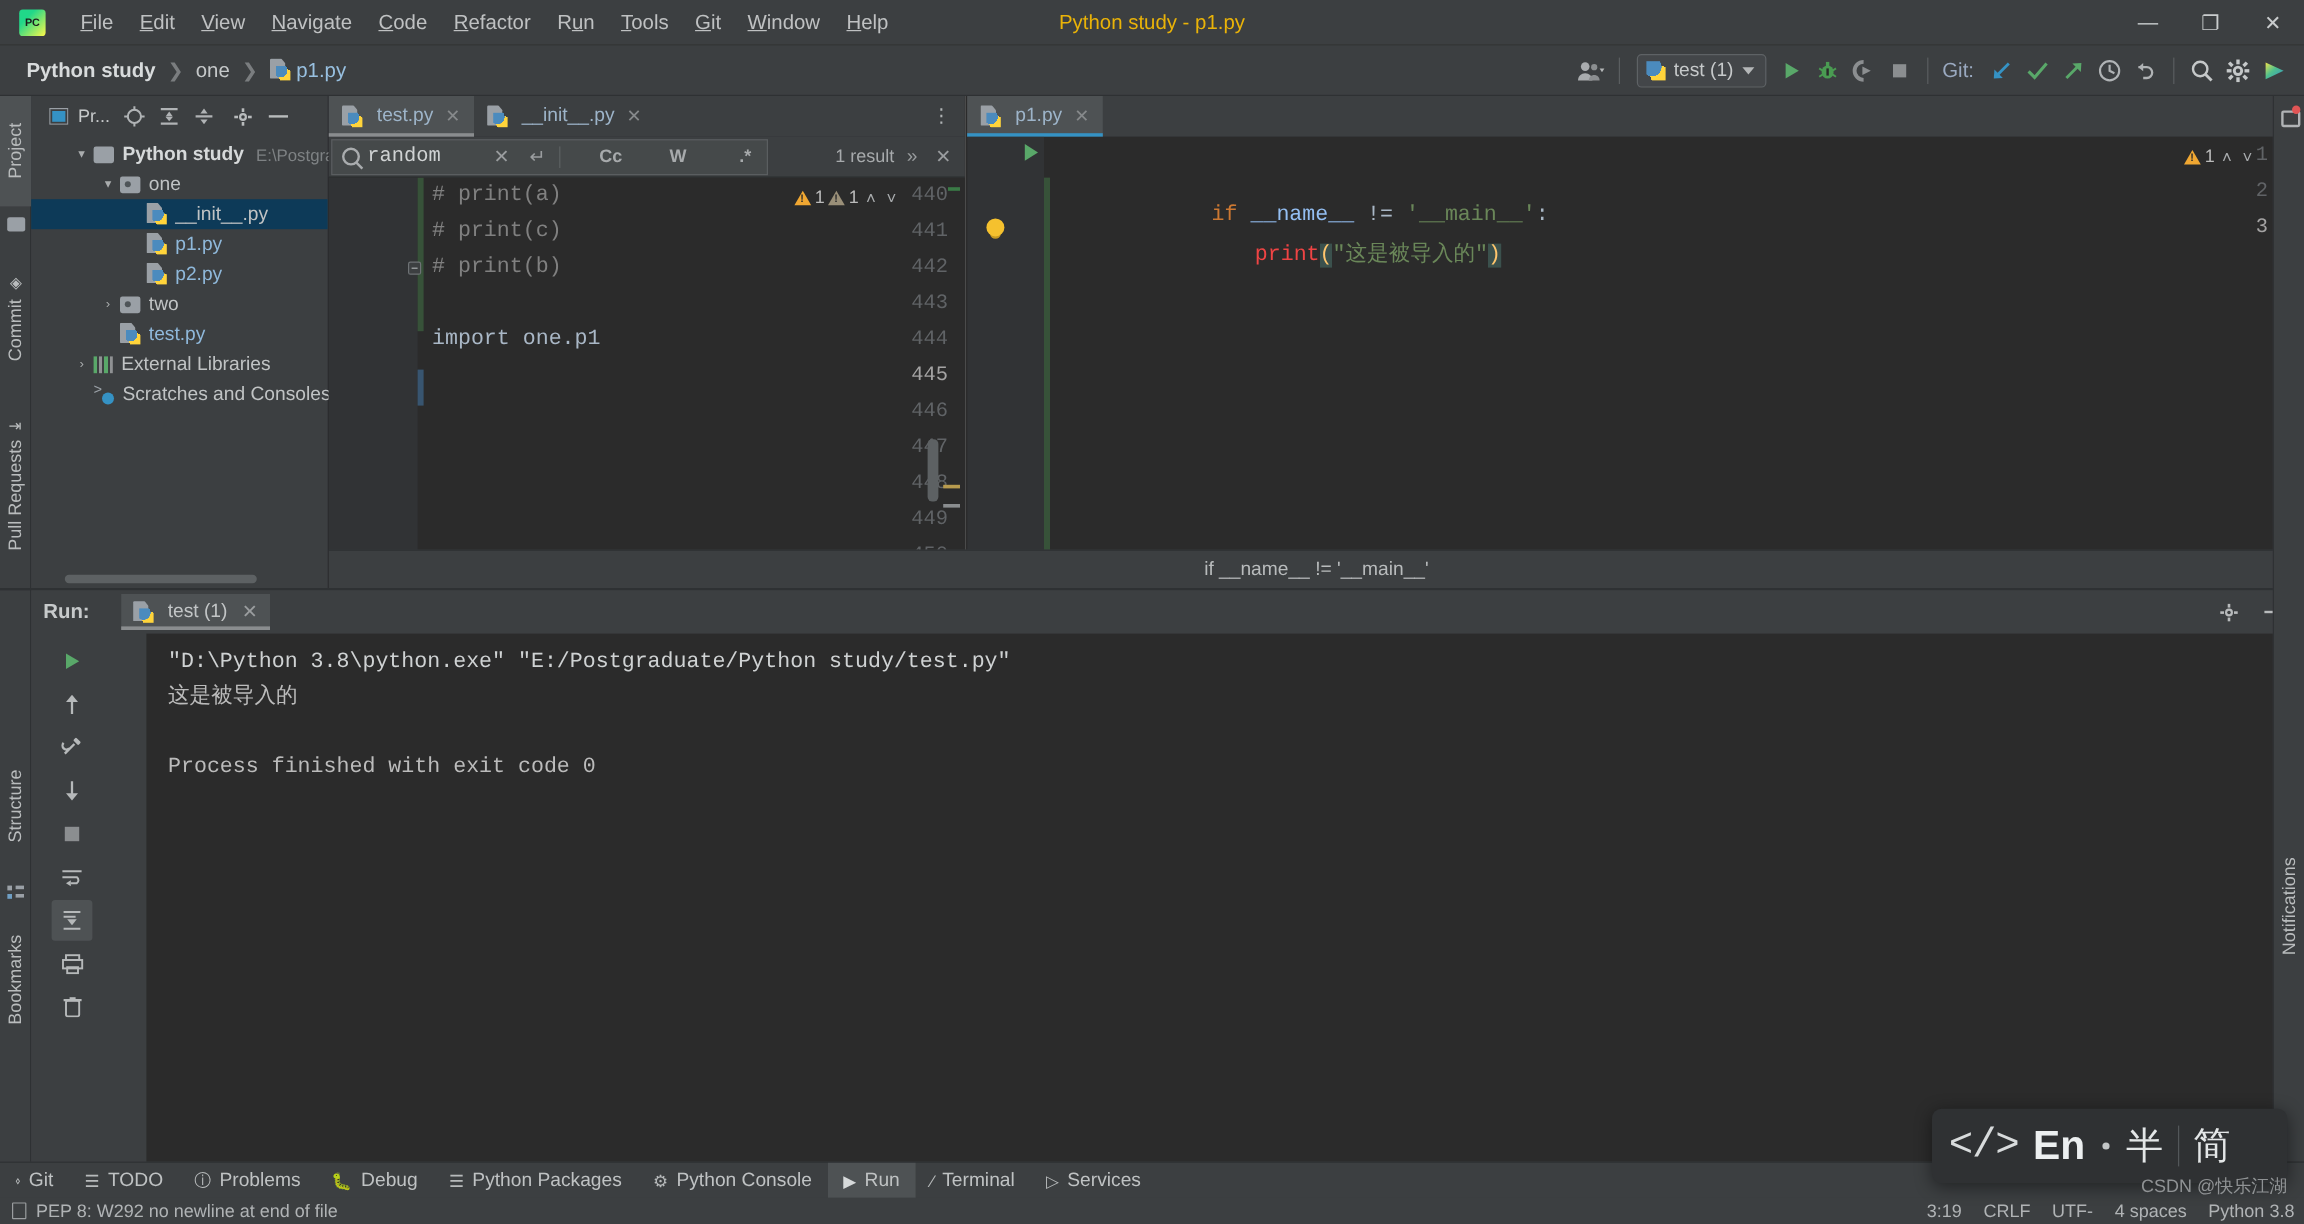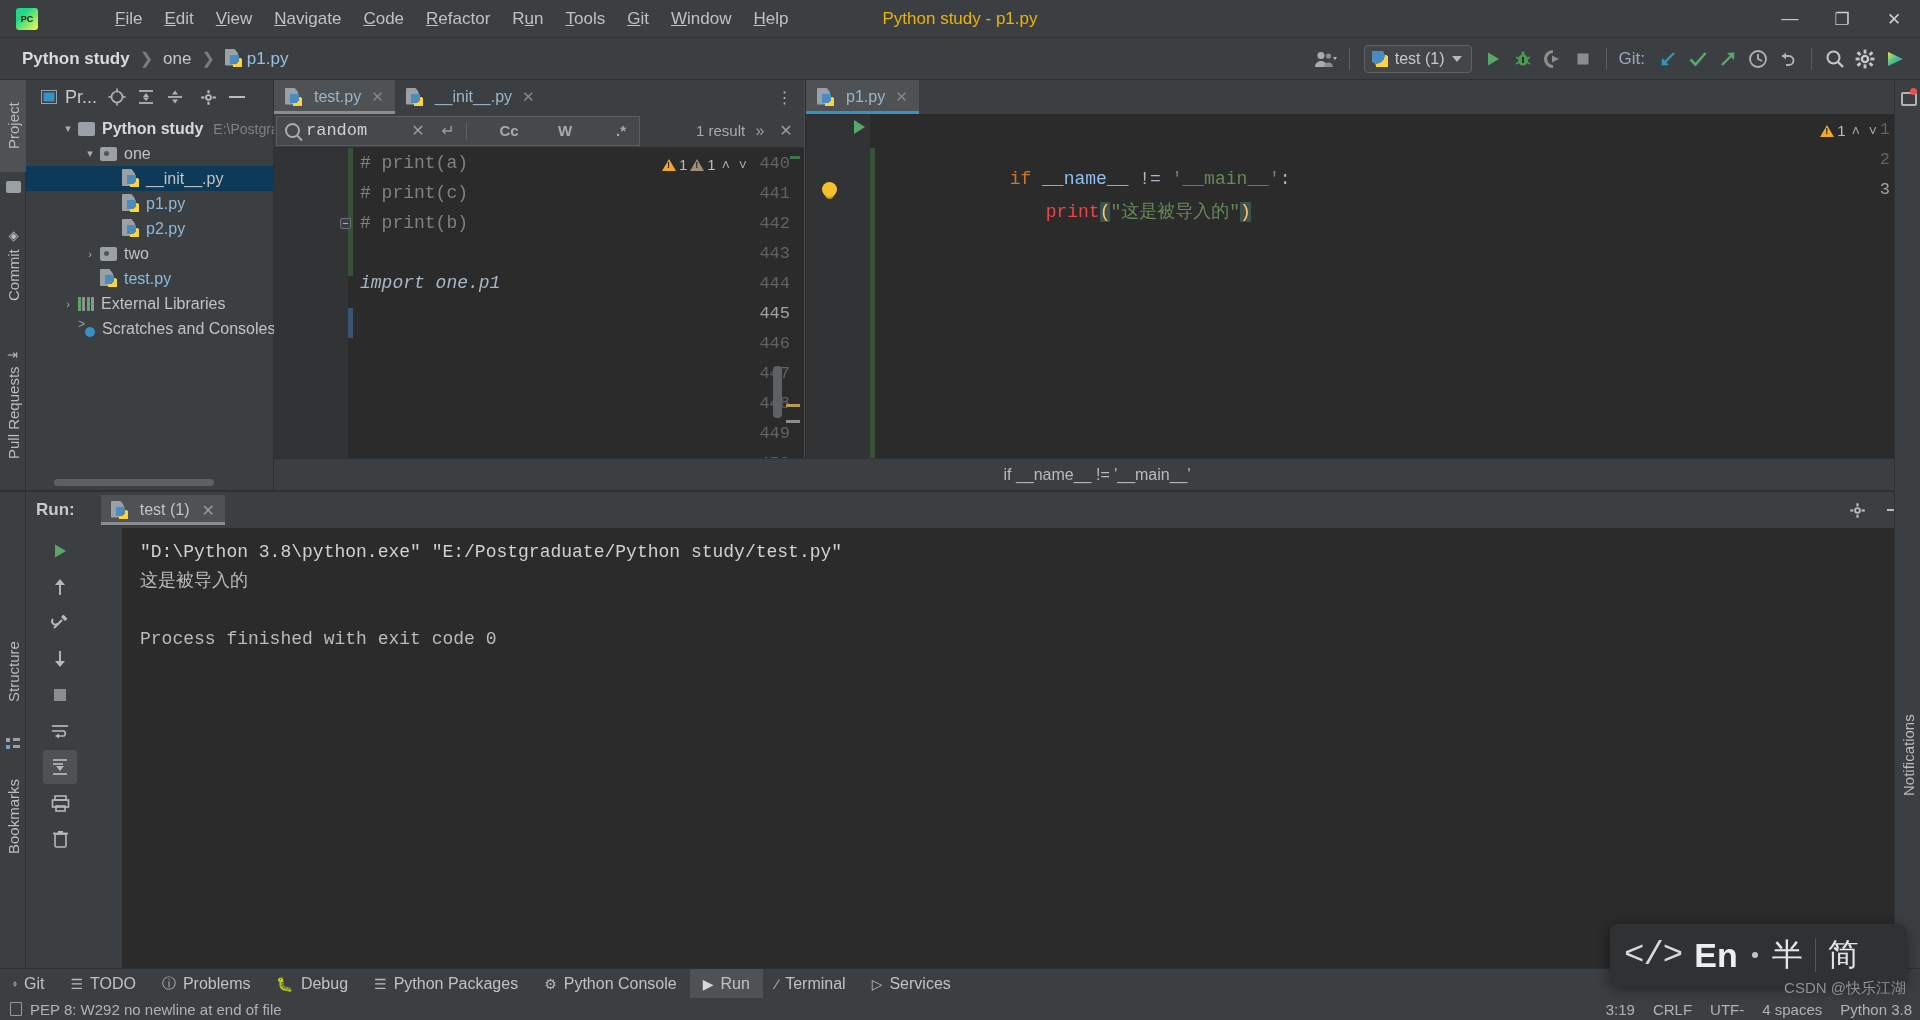--- a/index.html
+++ b/index.html
@@ -10,21 +10,20 @@
     overflow: hidden;
     color: #bbbbbb;
   }
   #app { position: relative; width: 1920px; height: 1020px; }
 
   
   .titlebar {
     position: absolute; left: 0; top: 0; width: 1920px; height: 38px;
     background: #3c3f41; display: flex; align-items: center;
     border-bottom: 1px solid #323232;
-    gap: 48px;
   }
   .pc-logo {
     width: 22px; height: 22px; margin-left: 16px; margin-right: 18px;
     background: linear-gradient(135deg,#21d789 0%, #21d789 30%, #fcf84a 100%);
     border-radius: 3px; position: relative; flex: none;
   }
   .pc-logo::after {
     content: "PC"; position: absolute; left: 0; top: 0; right: 0; bottom: 0;
     display: flex; align-items: center; justify-content: center;
     font-size: 9px; font-weight: bold; color: #1c1c1c;
@@ -121,21 +120,21 @@
 
   
   .projpanel {
     position: absolute; left: 26px; top: 80px; width: 248px; height: 410px;
     background: #3c3f41; border-right: 1px solid #2e3133;
   }
   .proj-head {
     height: 34px; display: flex; align-items: center; padding: 0 6px 0 10px;
     gap: 3px;
   }
-  .proj-head-title { font-size: 18px; color: #c7cacb; margin-right: 4px; }
+  .proj-head-title { font-size: 15px; color: #c7cacb; margin-right: 4px; }
   .ph-ico {
     width: 26px; height: 26px; display: flex; align-items: center;
     justify-content: center; color: #b8bbbc; font-size: 15px;
   }
   .tree { padding-top: 2px; font-size: 16px; }
   .trow {
     display: flex; align-items: center; height: 25px; padding-left: 6px;
     white-space: nowrap; gap: 2px;
   }
   .trow.sel { background: #0d3a58; }
@@ -772,21 +771,21 @@
         <div class="ln" style="top:276px;">449</div>
         <div class="ln" style="top:306px;">450</div>
         <div class="ln" style="top:336px;">451</div>
 
         <div class="fold-ico" style="left:66px; top:70px;"></div>
 
         <div class="codetext">
           <div class="cl tok-cmt" style="top:5px;"># print(a)</div>
           <div class="cl tok-cmt" style="top:35px;"># print(c)</div>
           <div class="cl tok-cmt" style="top:65px;"># print(b)</div>
-          <div class="cl tok-plain" style="top:125px;font-style:italic;">import one.p1</div>
+          <div class="cl tok-plain" style="top:125px;">import one.p1</div>
         </div>
 
         <div class="sb-vert" style="right:22px; top:218px; height:52px;"></div>
         <div class="sb-horz" style="left:96px; bottom:2px; width:196px;"></div>
         <div class="marker-tick" style="right:4px; top:256px; background:#b89b4e;"></div>
         <div class="marker-tick" style="right:4px; top:272px; background:#8a8d8f;"></div>
         <div class="marker-tick" style="right:4px; top:8px; background:#3a7a46; width:10px;"></div>
       </div>
 
       <div class="insp-badge" style="right:54px; top:76px;">

